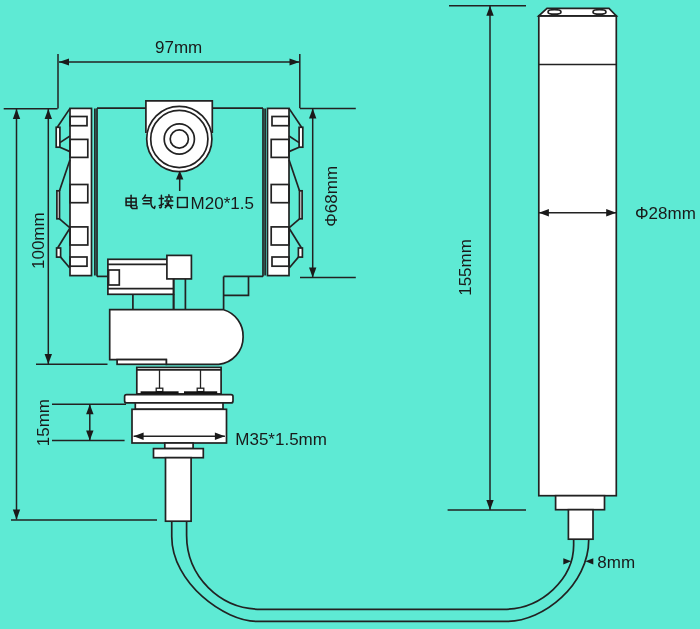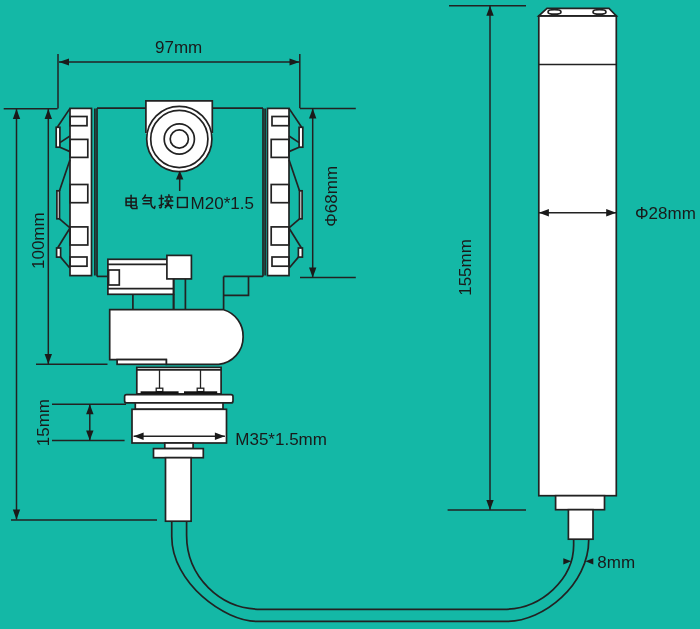--- a/index.html
+++ b/index.html
@@ -1,16 +1,16 @@
 <!DOCTYPE html>
 <html><head>
 <meta charset="utf-8">
 <style>
   html,body{margin:0;padding:0;background:#ffffff;}
-  .wrap{width:700px;height:629px;position:relative;overflow:hidden;background:#14b8a6;}
+  .wrap{width:700px;height:629px;position:relative;overflow:hidden;background:#5eead4;}
   svg{position:absolute;left:0;top:0;}
   text{font-family:"Liberation Sans",sans-serif;fill:#1a1a1a;}
 </style>
 </head>
 <body>
 <div class="wrap">
 <svg width="700" height="629" viewBox="0 0 700 629">
 <g stroke="#222222" stroke-width="1.7" fill="none" stroke-linecap="butt">
 
 <line x1="97" y1="108.2" x2="263" y2="108.2"></line>

